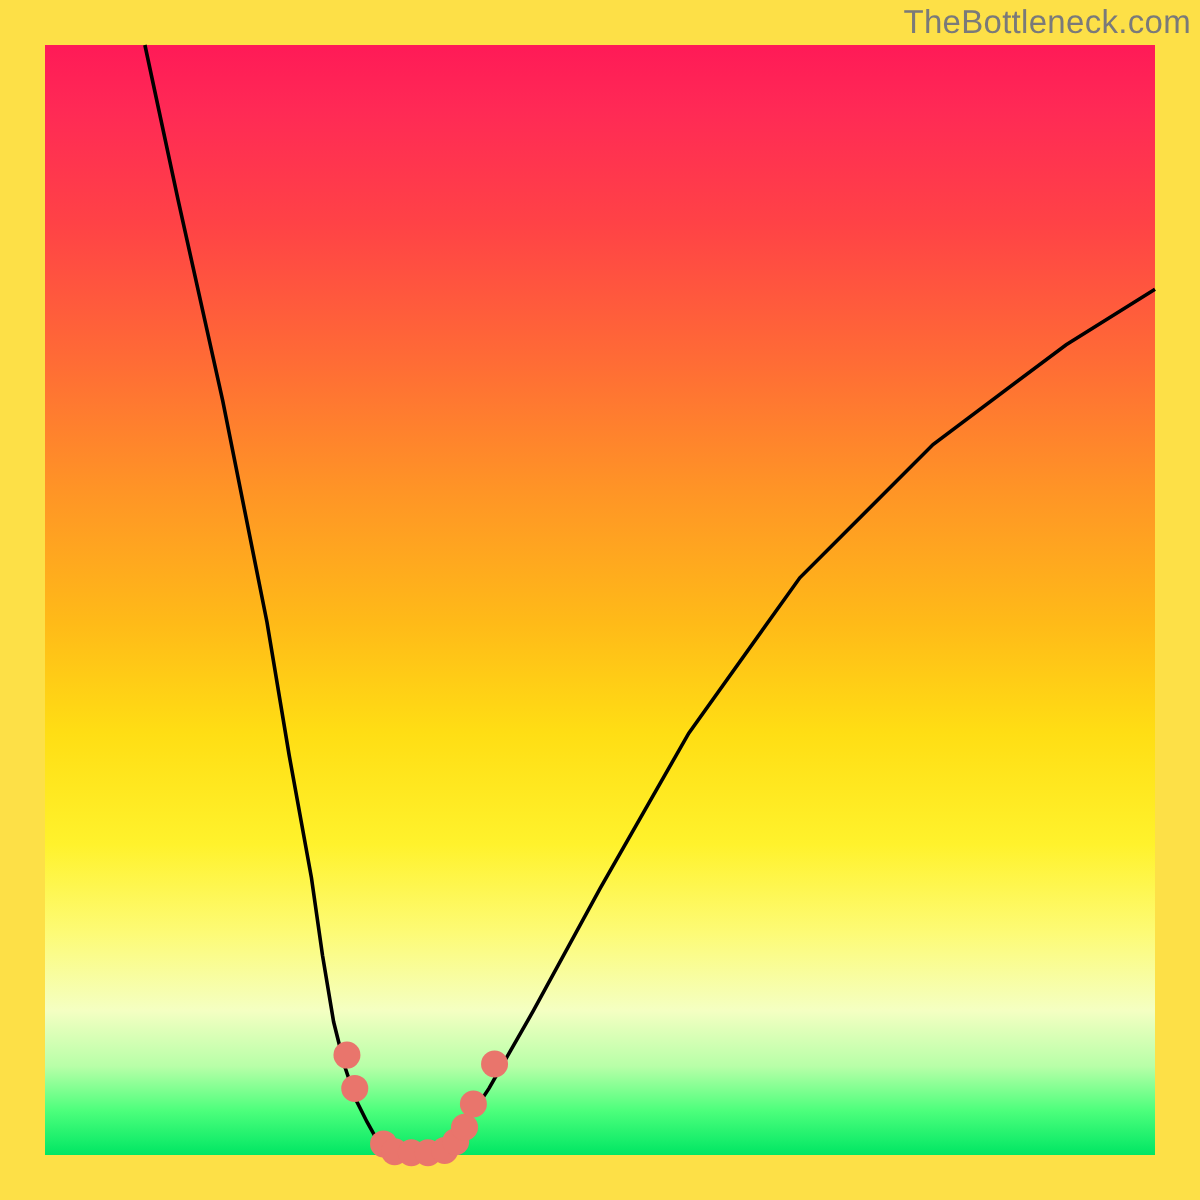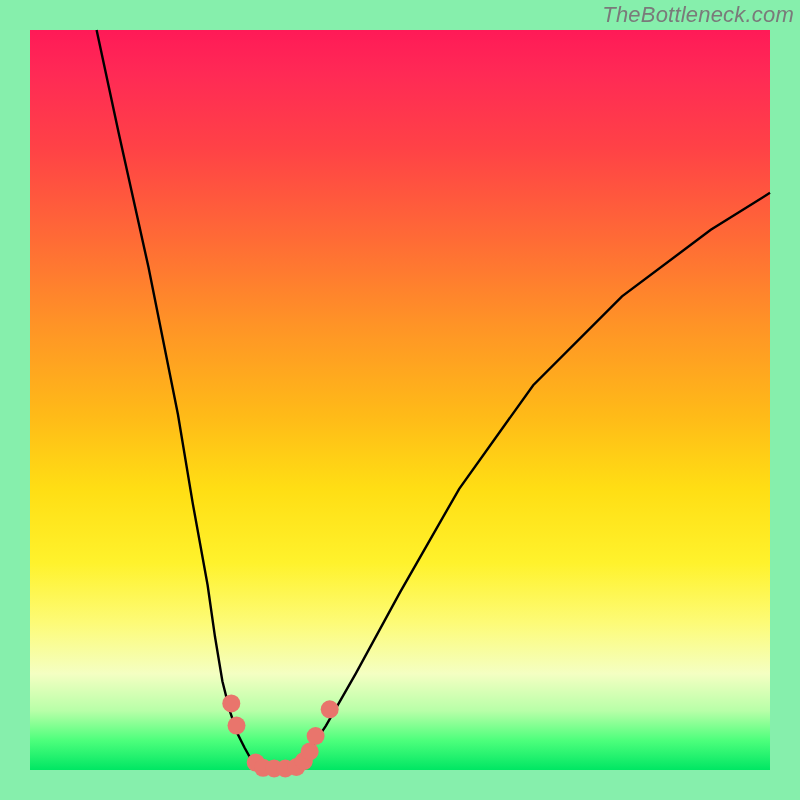--- a/index.html
+++ b/index.html
@@ -7,22 +7,21 @@
     padding: 0;
     width: 800px;
     height: 800px;
     background: #000;
     overflow: hidden;
     font-family: Arial, Helvetica, sans-serif;
   }
   .frame {
     position: absolute;
     inset: 0;
-    background: #86efac;
-    font-style: italic;
+    background: #fde047;
   }
   .plot-area {
     position: absolute;
     left: 30px;
     top: 30px;
     width: 740px;
     height: 740px;
     
     background: linear-gradient(to bottom,
       #ff1a57 0%,

